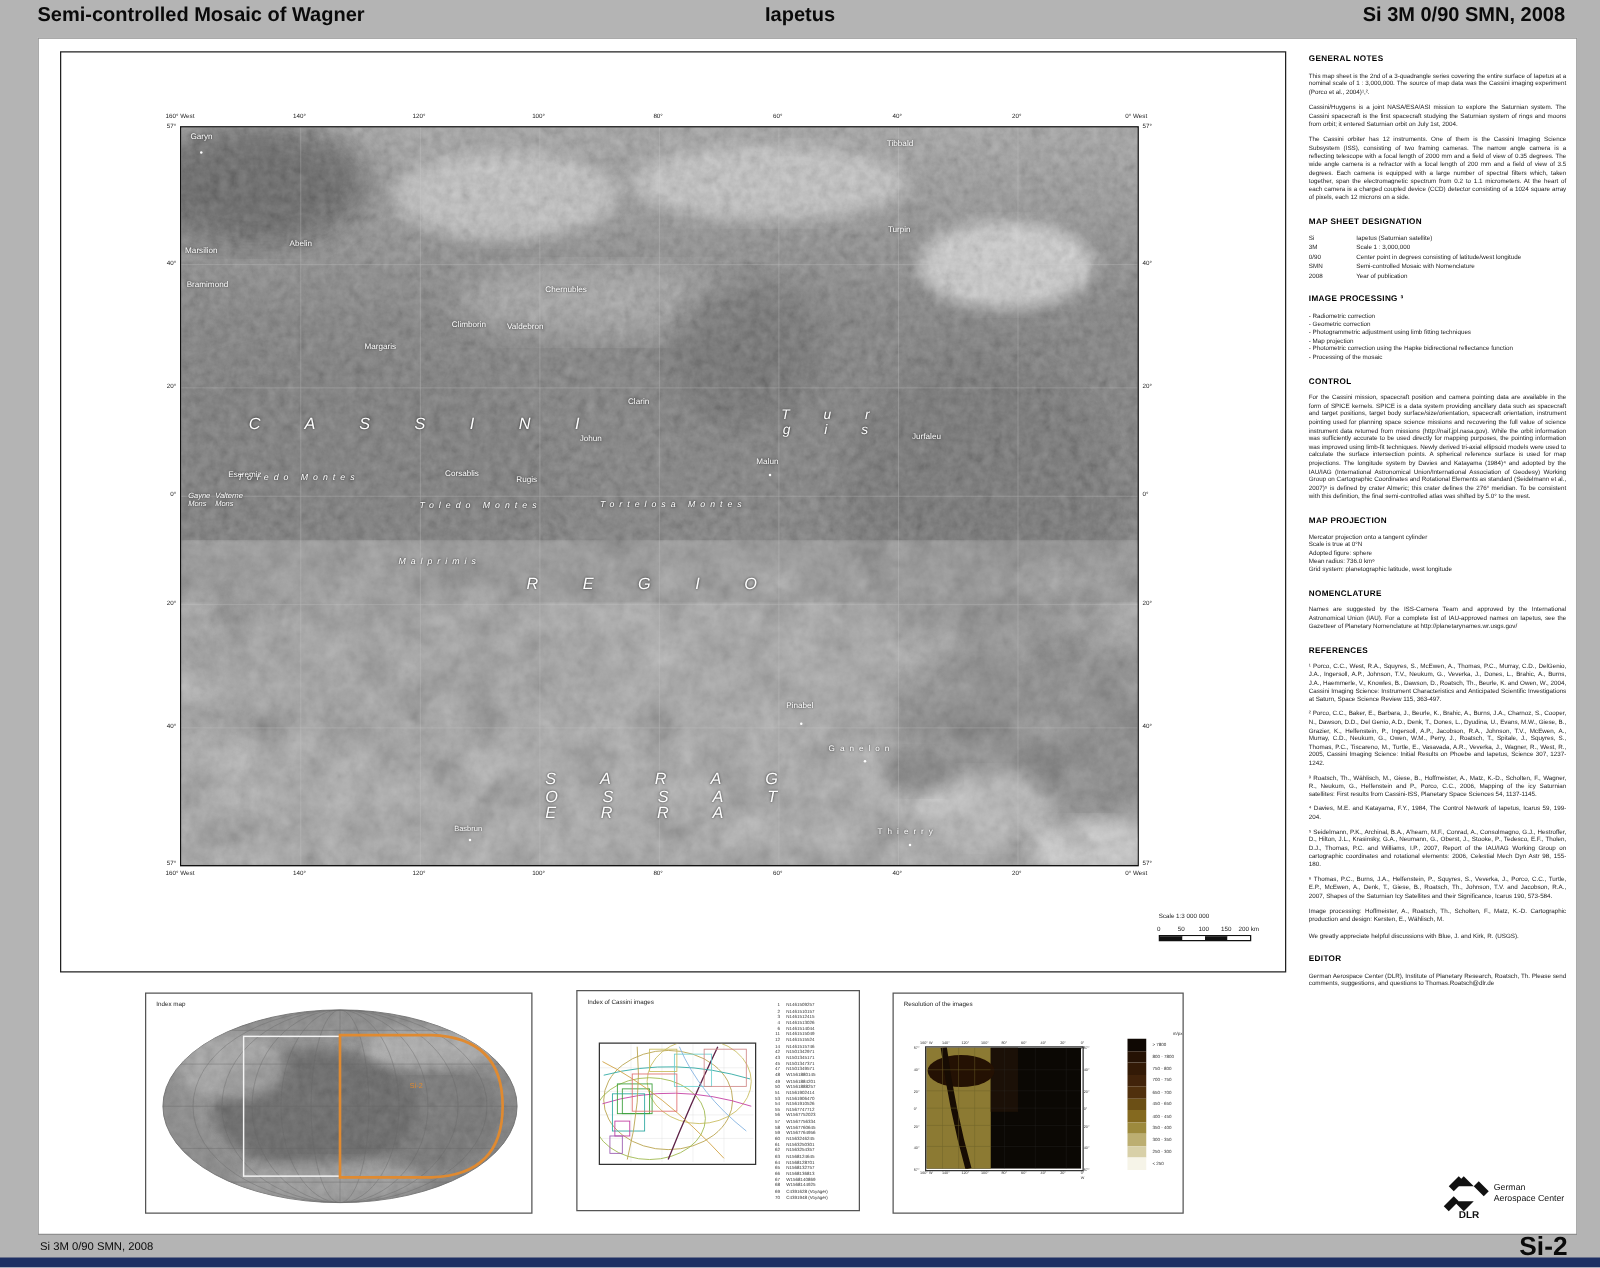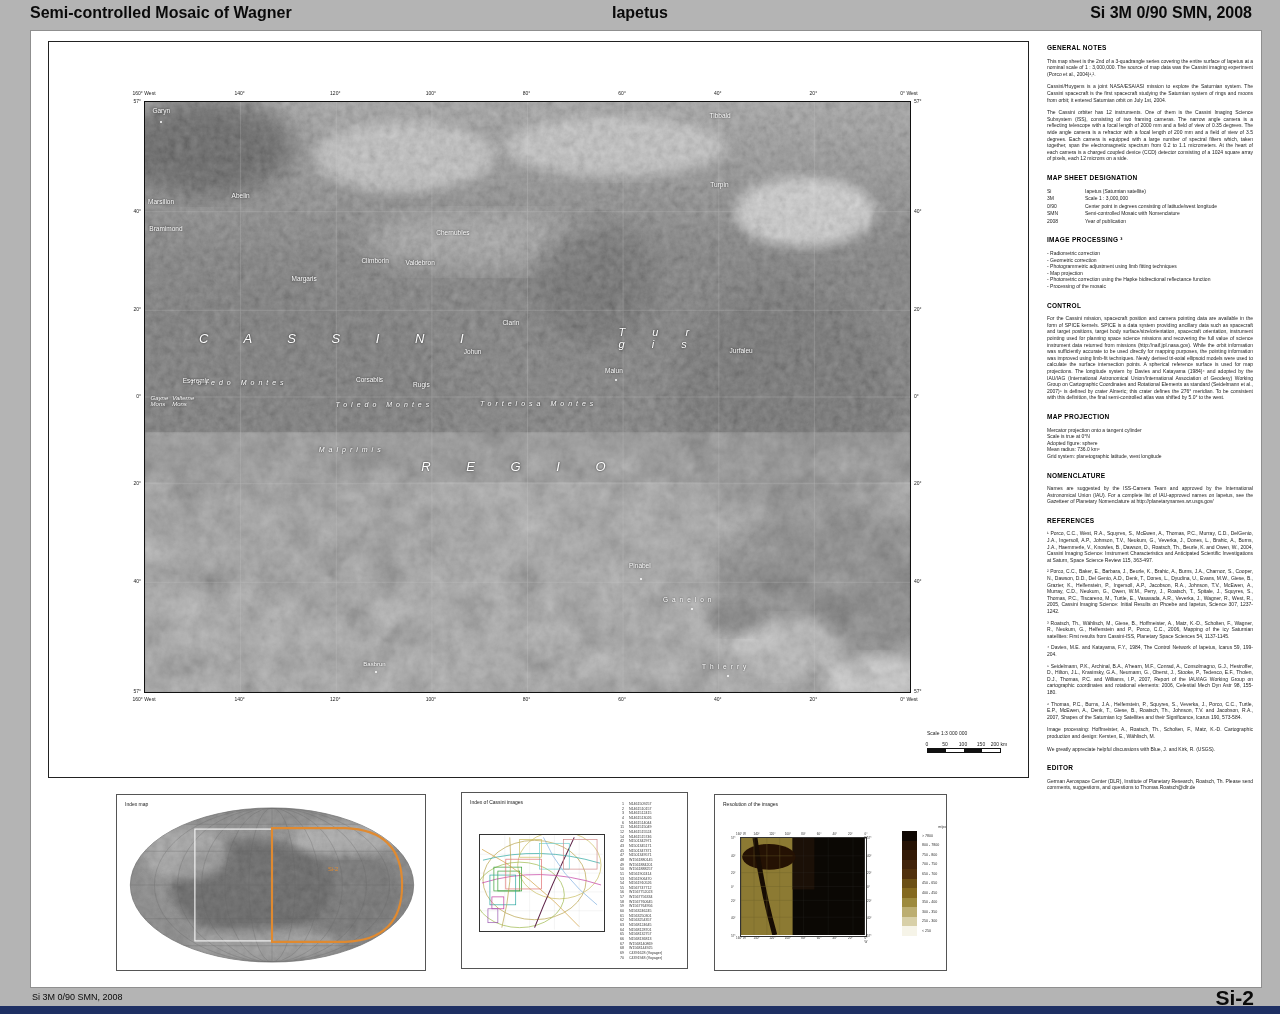--- a/index.html
+++ b/index.html
@@ -144,39 +144,40 @@
           <div class="map-label lbl-crater" style="left: 93.2%; top: 2.3%; transform: translate(-50%, -50%);">Tibbald</div>
           <div class="map-label lbl-crater" style="left: 0.5%; top: 16.9%; transform: translate(0px, -50%);">Marsilion</div>
           <div class="map-label lbl-crater" style="left: 0.7%; top: 21.5%; transform: translate(0px, -50%);">Bramimond</div>
           <div class="map-label lbl-crater" style="left: 15.5%; top: 15.9%; transform: translate(-50%, -50%);">Abelin</div>
           <div class="map-label lbl-crater" style="left: 93.1%; top: 14.1%; transform: translate(-50%, -50%);">Turpin</div>
           <div class="map-label lbl-crater" style="left: 49.9%; top: 22.2%; transform: translate(-50%, -50%);">Chernubles</div>
           <div class="map-label lbl-crater" style="left: 37.3%; top: 26.9%; transform: translate(-50%, -50%);">Climborin</div>
           <div class="map-label lbl-crater" style="left: 44.6%; top: 27.3%; transform: translate(-50%, -50%);">Valdebron</div>
           <div class="map-label lbl-crater" style="left: 25.8%; top: 30%; transform: translate(-50%, -50%);">Margaris</div>
           <div class="map-label lbl-region" style="left: 31.5%; top: 40.2%; transform: translate(-50%, -50%);">C A S S I N I</div>
-          <div class="map-label lbl-region-sm" style="left: 84.5%; top: 40.2%; transform: translate(-50%, -50%);">T u r g i s</div>
+          <div class="map-label lbl-region-sm" style="left: 84.5%; top: 40.2%; transform: translate(-50%, -50%); text-align: center;">T u r g i s</div>
           <div class="map-label lbl-crater" style="left: 98.5%; top: 42.2%; transform: translate(-100%, -50%);">Jurfaleu</div>
           <div class="map-label lbl-crater" style="left: 59.3%; top: 37.5%; transform: translate(-50%, -50%);">Clarin</div>
           <div class="map-label lbl-crater" style="left: 53.1%; top: 42.4%; transform: translate(-50%, -50%);">Johun</div>
           <div class="map-label lbl-crater" style="left: 76%; top: 45.6%; transform: translate(-50%, -50%);">Malun</div>
           <div class="map-label lbl-crater" style="left: 6.1%; top: 47.3%; transform: translate(0px, -50%);">Escremiz</div>
           <div class="map-label lbl-montes" style="left: 15.2%; top: 47.6%; transform: translate(-50%, -50%);">Toledo Montes</div>
           <div class="map-label lbl-crater" style="left: 36.4%; top: 47.2%; transform: translate(-50%, -50%);">Corsablis</div>
           <div class="map-label lbl-crater" style="left: 44.8%; top: 47.9%; transform: translate(-50%, -50%);">Rugis</div>
           <div class="map-label lbl-crater-sm" style="left: 0.9%; top: 50.6%; transform: translate(0px, -50%); font-style: italic;">Gayne
 Mons</div>
           <div class="map-label lbl-crater-sm" style="left: 4.4%; top: 50.6%; transform: translate(0px, -50%); font-style: italic;">Valterne
 Mons</div>
           <div class="map-label lbl-montes" style="left: 38.8%; top: 51.4%; transform: translate(-50%, -50%);">Toledo Montes</div>
           <div class="map-label lbl-montes" style="left: 63.8%; top: 51.2%; transform: translate(-50%, -50%);">Tortelosa Montes</div>
           <div class="map-label lbl-montes" style="left: 33.5%; top: 59%; transform: translate(-50%, -50%);">Malprimis</div>
           <div class="map-label lbl-region" style="left: 61%; top: 61.9%; transform: translate(-50%, -50%);">R E G I O</div>
           <div class="map-label lbl-crater" style="left: 80.2%; top: 78.6%; transform: translate(-50%, -50%);">Pinabel</div>
           <div class="map-label lbl-crater" style="left: 88.2%; top: 84.4%; transform: translate(-50%, -50%); letter-spacing: 4px;">Ganelon</div>
+          <div class="map-label lbl-region" style="left: 64.8%; top: 90.7%; transform: translate(-50%, -50%);">S A R A G O S S A   T E R R A</div>
           <div class="map-label lbl-crater-sm" style="left: 37.2%; top: 95.2%; transform: translate(-50%, -50%);">Basbrun</div>
           <div class="map-label lbl-crater" style="left: 94.2%; top: 95.8%; transform: translate(-50%, -50%); letter-spacing: 4px;">Thierry</div>
           <div class="map-dot" style="left: 80.3%; top: 80.6%;"></div>
           <div class="map-dot" style="left: 88.5%; top: 85.7%;"></div>
           <div class="map-dot" style="left: 94.4%; top: 97.2%;"></div>
           <div class="map-dot" style="left: 37.2%; top: 96.4%;"></div>
           <div class="map-dot" style="left: 76.2%; top: 47%;"></div>
           <div class="map-dot" style="left: 2.4%; top: 3.3%;"></div>
         </div>
     </div>
@@ -653,17 +654,31 @@
             <span class="leg-lb">250 - 300</span>
           </div>
           <div class="leg-row">
             <span class="leg-sw" style="background: rgb(246, 244, 232);"></span>
             <span class="leg-lb">&lt; 250</span>
           </div>
         </div>
     </div>
   </div>
 
+  <div class="logo">
+    <svg width="44" height="36" viewBox="0 0 44 36">
+      <g fill="#111">
+        <polygon points="22,2 30,10 14,10"></polygon>
+        <polygon points="22,2 14,10 10,6 18,-2" transform="translate(0,4)"></polygon>
+        <polygon points="6,26 14,18 18,22 10,30"></polygon>
+        <polygon points="34,6 42,14 38,18 30,10"></polygon>
+        <polygon points="22,30 14,22 30,22"></polygon>
+      </g>
+      <text x="18" y="35" font-size="8" font-weight="bold" font-family="Liberation Sans, sans-serif" fill="#111">DLR</text>
+    </svg>
+    <div class="logo-txt" style="white-space:pre-line;">German
+Aerospace Center</div>
+  </div>
 </div>
 
 <div class="footer-left">Si 3M 0/90 SMN, 2008</div>
 <div class="footer-right">Si-2</div>
 <div class="bottom-strip"></div>
 
 </body></html>

